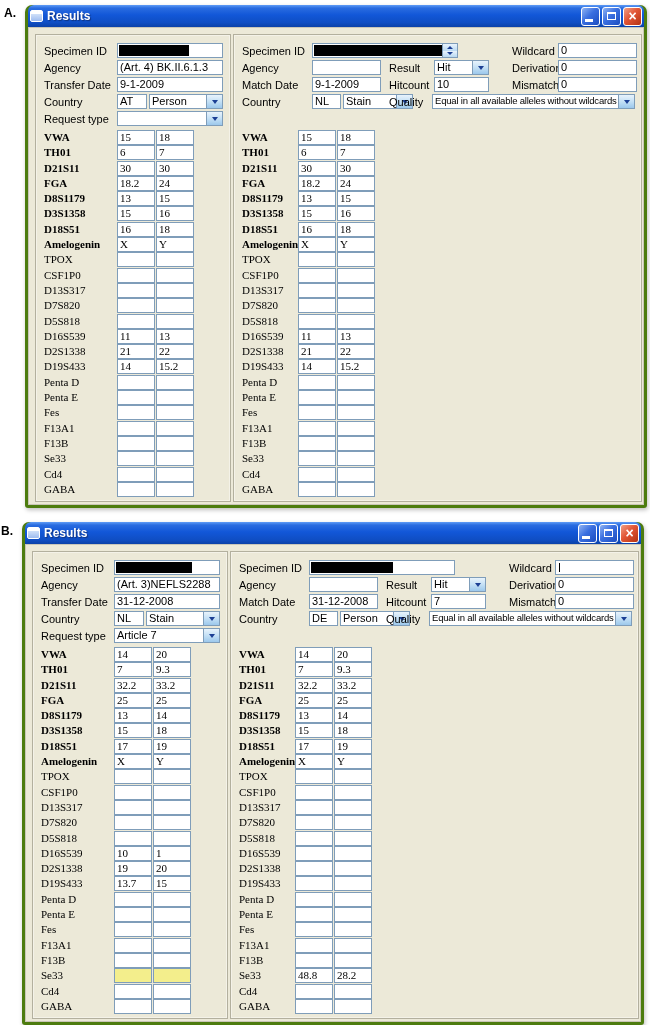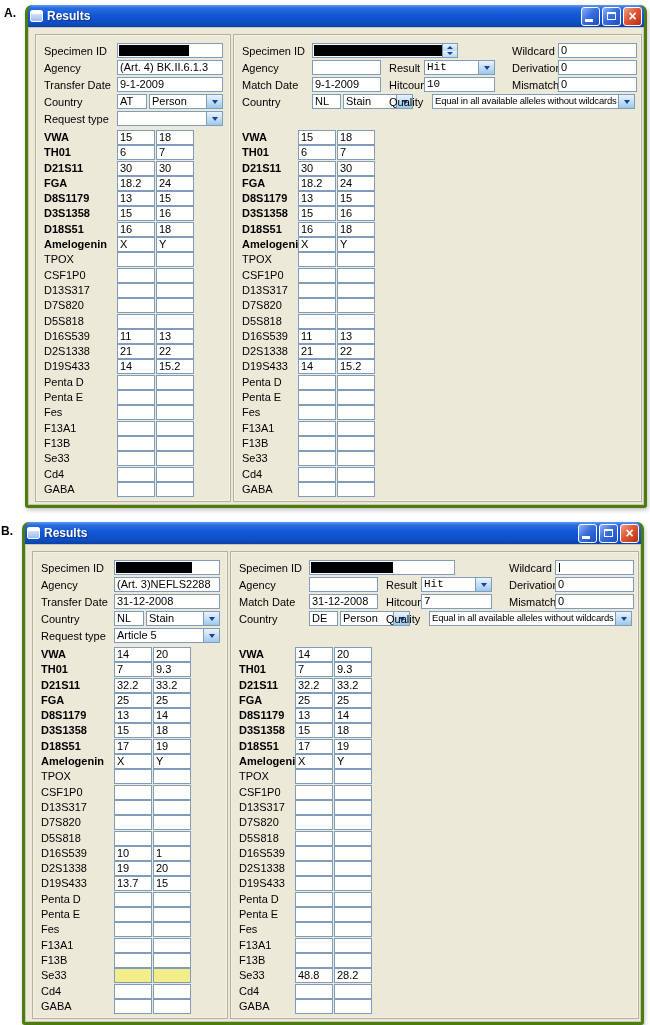--- a/index.html
+++ b/index.html
@@ -57,42 +57,42 @@
     position:absolute;height:15px;box-sizing:border-box;border:1px solid #7f9db9;background:#fff;
     font-size:11px;line-height:12px;padding:0 2px;overflow:hidden;white-space:nowrap;
   }
   .panel-left .full{left:81px;width:106px;}
   .panel-left .code{left:81px;width:30px;}
   .panel-left .kind{left:113px;width:74px;}
   .panel-right .spec{left:78px;width:146px;}
   .panel-right .short{left:78px;width:69px;}
   .panel-right .code{left:78px;width:29px;}
   .panel-right .kind{left:109px;width:70px;}
-  .panel-right .mid{left:190px;width:71px;font-family:Liberation Mono, monospace;}
+  .panel-right .mid{left:200px;width:55px;}
   .panel-right .quality{left:198px;width:203px;font-size:9.5px;letter-spacing:-0.2px;}
   .panel-right .rightcol{left:324px;width:79px;}
 
   .combo{padding-right:17px;}
   .combo-btn{
     position:absolute;right:0;top:0;bottom:0;width:15px;
     background:linear-gradient(180deg,#e8f3fc 0%,#c4e0f5 50%,#9cc8ec 100%);
     border-left:1px solid #7f9db9;display:flex;align-items:center;justify-content:center;cursor:pointer;
   }
   .arr{width:0;height:0;border-left:3px solid transparent;border-right:3px solid transparent;border-top:4px solid #1c3f94;}
 
   .redact{position:absolute;left:1px;top:1px;bottom:1px;background:#000;}
   .caret{position:absolute;left:3px;top:2px;bottom:2px;width:1px;background:#000;}
 
   .spin{position:absolute;right:0;top:0;bottom:0;width:14px;border-left:1px solid #7f9db9;display:flex;flex-direction:column;}
   .spin-btn{flex:1;background:linear-gradient(180deg,#e8f3fc 0%,#b9d9f2 100%);display:flex;align-items:center;justify-content:center;cursor:pointer;}
   .arr-up{width:0;height:0;border-left:3px solid transparent;border-right:3px solid transparent;border-bottom:3px solid #1c3f94;}
   .arr-dn{width:0;height:0;border-left:3px solid transparent;border-right:3px solid transparent;border-top:3px solid #1c3f94;}
 
   
-  .loci{position:absolute;top:95px;left:0;right:16px;}
+  .loci{position:absolute;top:95px;left:0;right:16px;font-family:Liberation Serif, serif;}
   .locus-row{position:relative;height:15.3px;}
   .locus-label{position:absolute;left:8px;top:1px;}
   .locus-label.bold{font-weight:bold;}
   .allele{position:absolute;top:0;}
   .panel-left .a1{left:81px;width:38px;}
   .panel-left .a2{left:120px;width:38px;}
   .panel-right .a1{left:64px;width:38px;}
   .panel-right .a2{left:103px;width:38px;}
   .allele.hl{background:#f3ee8c;}
 </style>
@@ -468,21 +468,21 @@
       <span class="lbl" style="top:44px">Transfer Date</span>
       <span class="inp full" style="top:42px">31-12-2008</span>
 
       <span class="lbl" style="top:61px">Country</span>
       <span class="inp code" style="top:59px">NL</span>
       <span class="inp combo kind" style="top:59px"><span>Stain</span><span class="combo-btn">
             <span class="arr"></span>
           </span></span>
 
       <span class="lbl" style="top:78px">Request type</span>
-      <span class="inp combo full" style="top:76px"><span>Article 5</span><span class="combo-btn">
+      <span class="inp combo full" style="top:76px"><span>Article 7</span><span class="combo-btn">
             <span class="arr"></span>
           </span></span>
 
       <div class="loci">
           <div class="locus-row">
             <span class="locus-label bold">VWA</span>
             <span class="inp allele a1">14</span>
             <span class="inp allele a2">20</span>
           </div>
           <div class="locus-row">

